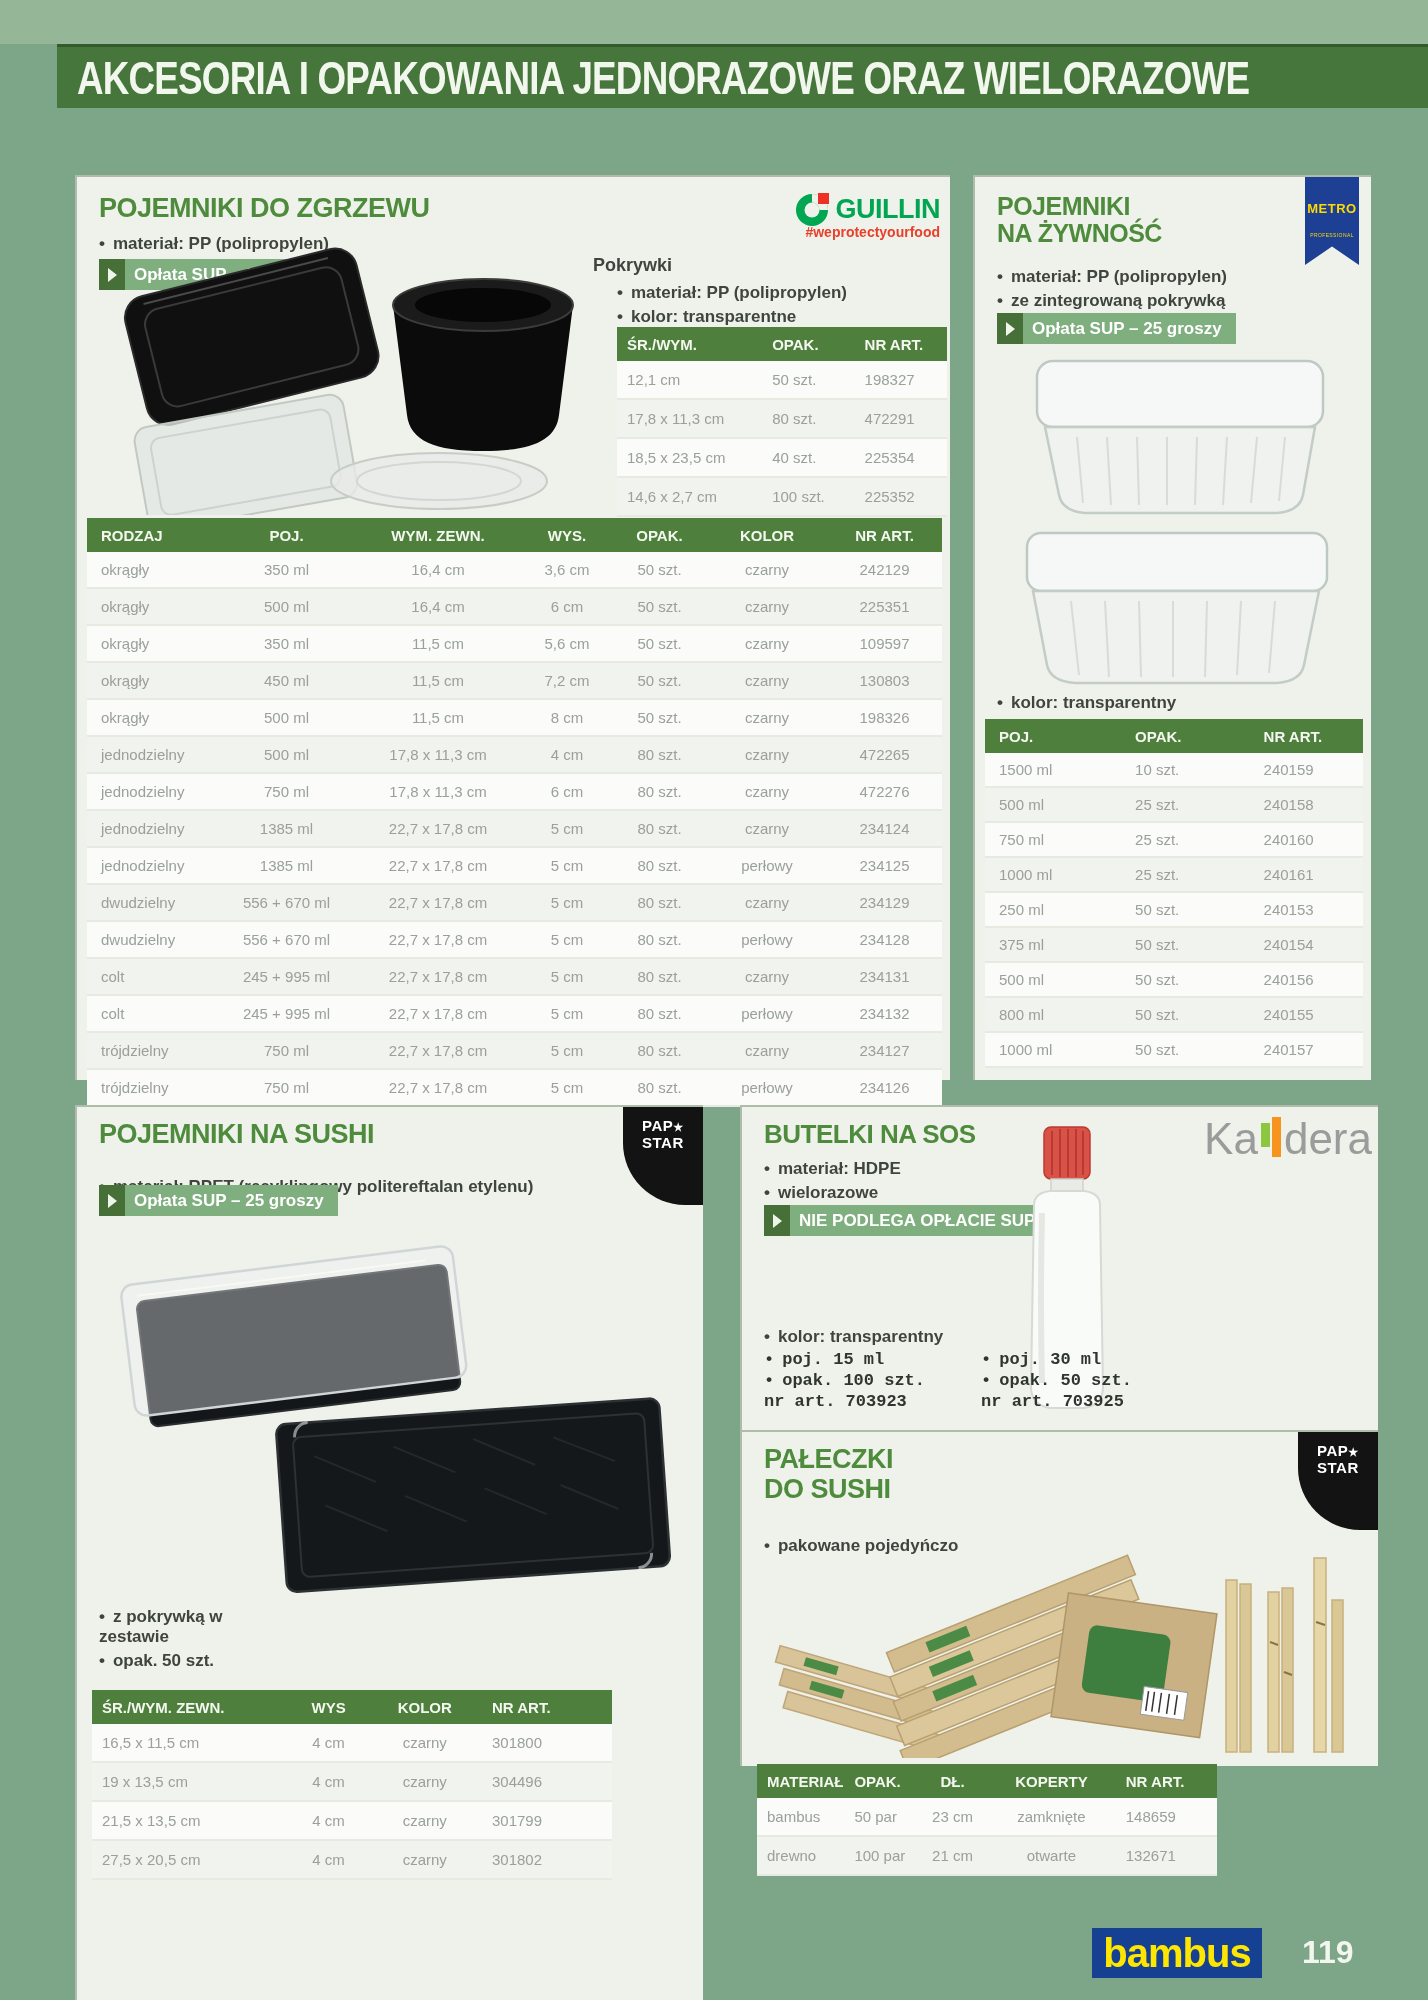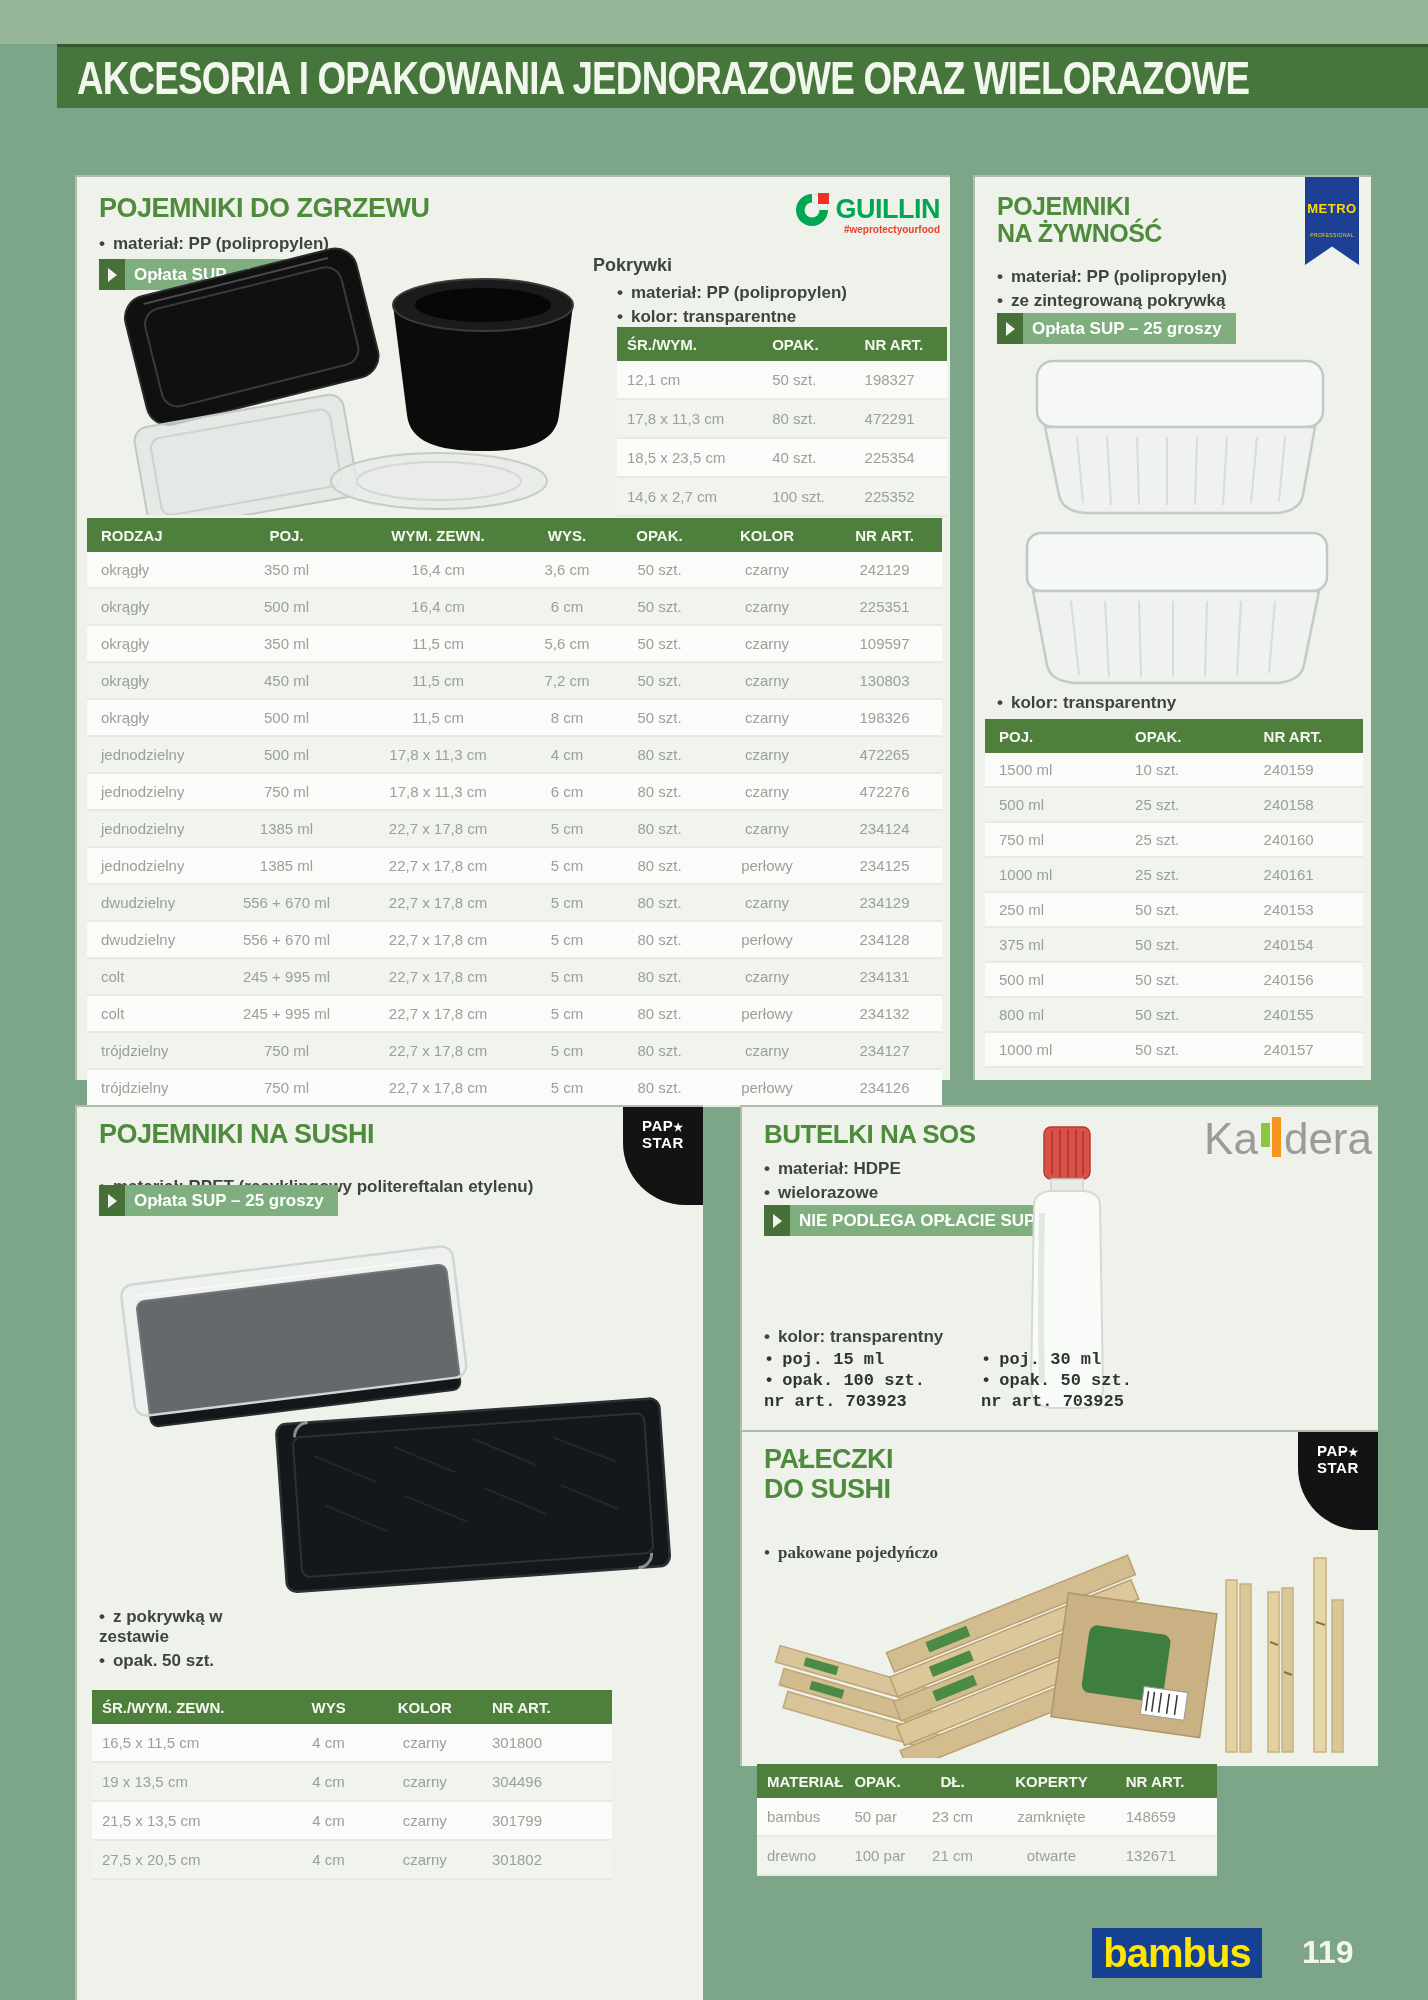--- a/index.html
+++ b/index.html
@@ -58,21 +58,21 @@
 
   #tbl-paleczki{left:15px;top:332px;width:460px;position:absolute;}
   #tbl-paleczki th:nth-child(3),#tbl-paleczki td:nth-child(3),
   #tbl-paleczki th:nth-child(4),#tbl-paleczki td:nth-child(4){text-align:center;}
   #tbl-paleczki td{height:37px;}
 
   
   .guillin{right:10px;top:14px;text-align:right;}
   .guillin .grow{display:flex;align-items:center;gap:5px;justify-content:flex-end;}
   .guillin .gname{color:#00A651;font-weight:bold;font-size:27px;letter-spacing:-.5px;}
-  .guillin .gtag{color:#E8402B;font-size:10px;font-weight:bold;margin-top:-3px;}
+  .guillin .gtag{color:#E8402B;font-size:14px;font-weight:bold;margin-top:-3px;}
 
   .metro{right:12px;top:0;width:54px;height:88px;background:#1D3F94;text-align:center;
          clip-path:polygon(0 0,100% 0,100% 100%,50% 79%,0 100%);}
   .metro .mname{display:block;color:#FFD900;font-weight:bold;font-size:13px;letter-spacing:.5px;margin-top:24px;}
   .metro .msub{display:block;color:#FFD900;font-size:5px;letter-spacing:.4px;margin-top:16px;}
 
   .papstar{right:0;top:0;width:80px;height:98px;background:#131313;border-radius:0 0 0 62px;}
   .papstar .ptxt{position:absolute;top:11px;left:19px;color:#fff;font-weight:bold;font-size:15px;line-height:15px;letter-spacing:.5px;}
   .papstar .pstar{font-size:11px;}
 
@@ -598,21 +598,21 @@
     <div class="sec-title" style="left:22px;top:12px;">
       <span style="display:block;">PAŁECZKI</span>
       <span style="display:block;">DO SUSHI</span>
     </div>
     <div class="papstar">
       <div class="ptxt">
         <span>PAP</span><span class="pstar">★</span><br>
         <span>STAR</span>
       </div>
     </div>
-    <ul class="bullets" style="left:22px;top:107px;font-family:Liberation Serif, serif;">
+    <ul class="bullets" style="left:22px;top:100px;">
         <li>pakowane pojedyńczo</li>
       </ul>
 
     <svg style="left:6px;top:120px;" width="626" height="206" viewBox="0 0 626 206">
       <g transform="rotate(16 120 150)">
         <rect x="20" y="120" width="160" height="17" fill="#D8C498" stroke="#BFA678" stroke-width="1.5"></rect>
         <rect x="30" y="141" width="160" height="17" fill="#D2BC8E" stroke="#BFA678" stroke-width="1.5"></rect>
         <rect x="40" y="162" width="160" height="17" fill="#D8C498" stroke="#BFA678" stroke-width="1.5"></rect>
         <rect x="48" y="124" width="34" height="9" fill="#4C8B46"></rect>
         <rect x="60" y="145" width="34" height="9" fill="#4C8B46"></rect>

